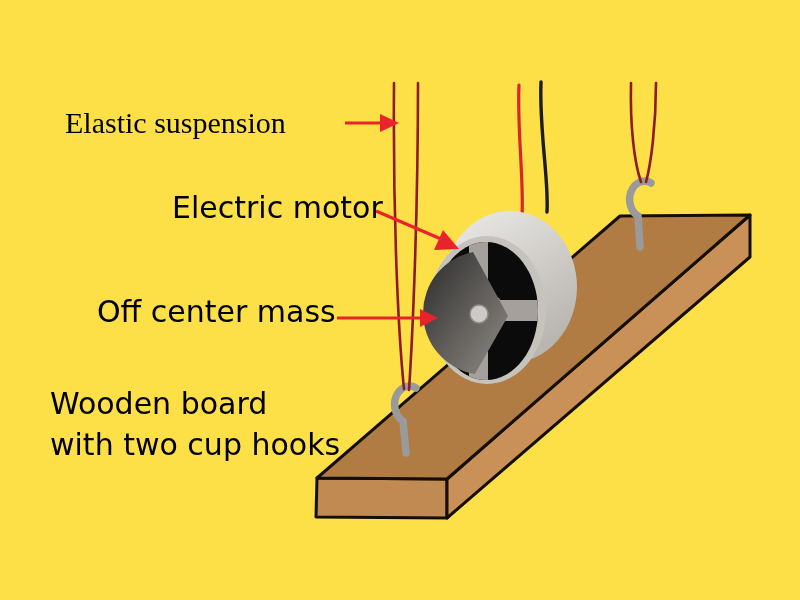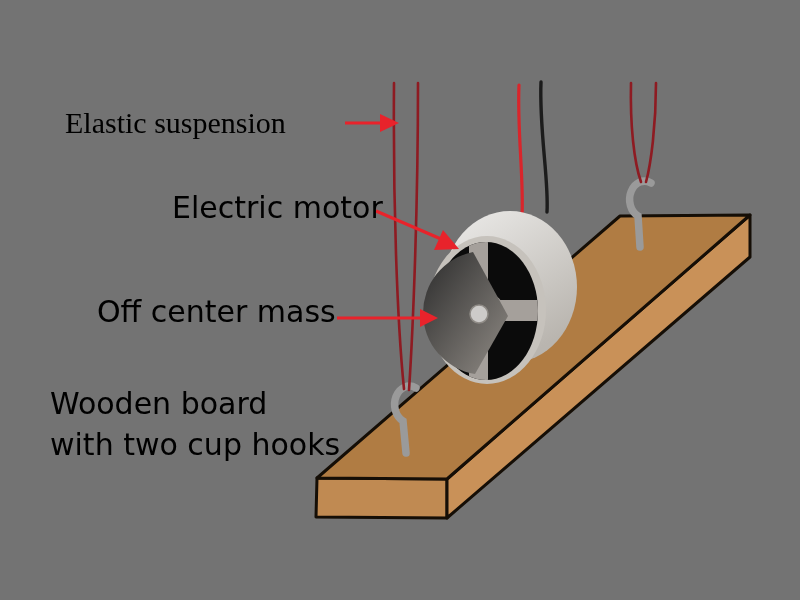--- a/index.html
+++ b/index.html
@@ -1,20 +1,20 @@
 <!DOCTYPE html>
 <html><head>
 <meta charset="utf-8">
 <style>
   html, body { margin: 0; padding: 0; background: #ffffff; }
   .stage {
     position: relative;
     width: 800px;
     height: 600px;
-    background: #737373;
+    background: #fde047;
     overflow: hidden;
   }
   svg { display: block; }
   .lbl-sans {
     font-family: "DejaVu Sans", "Liberation Sans", sans-serif;
     font-size: 30px;
   }
   .lbl-serif {
     font-family: "Liberation Serif", "DejaVu Serif", serif;
     font-size: 30px;

